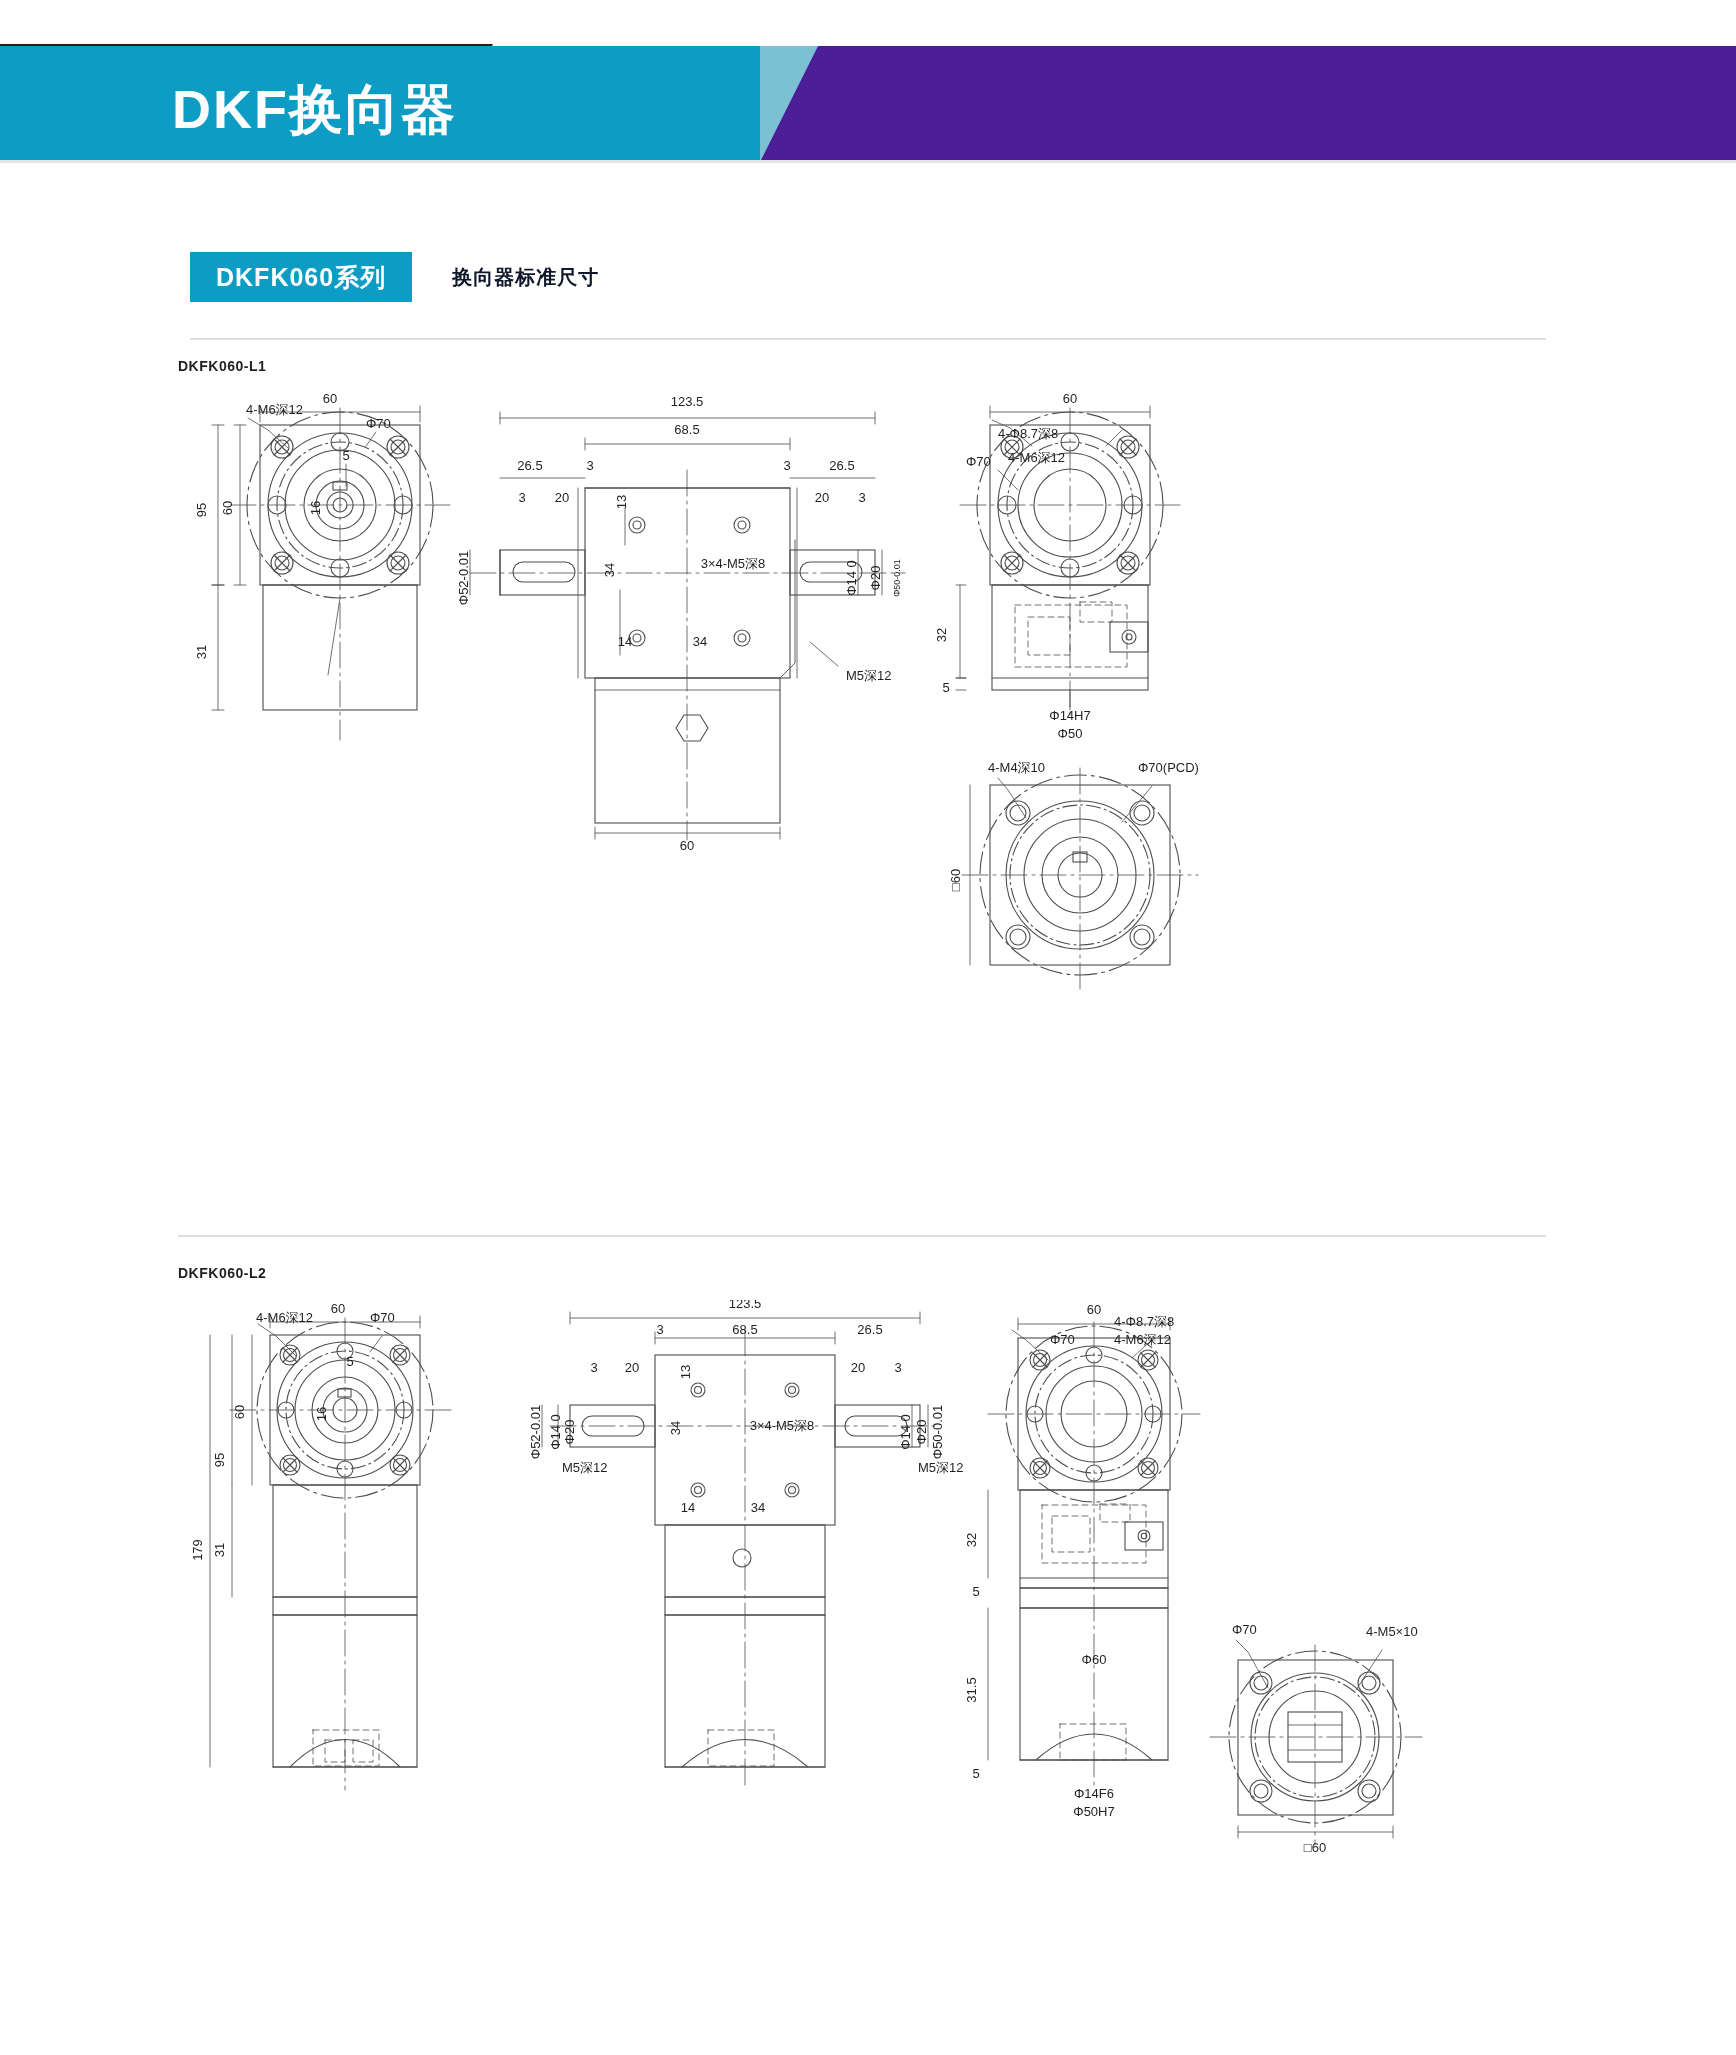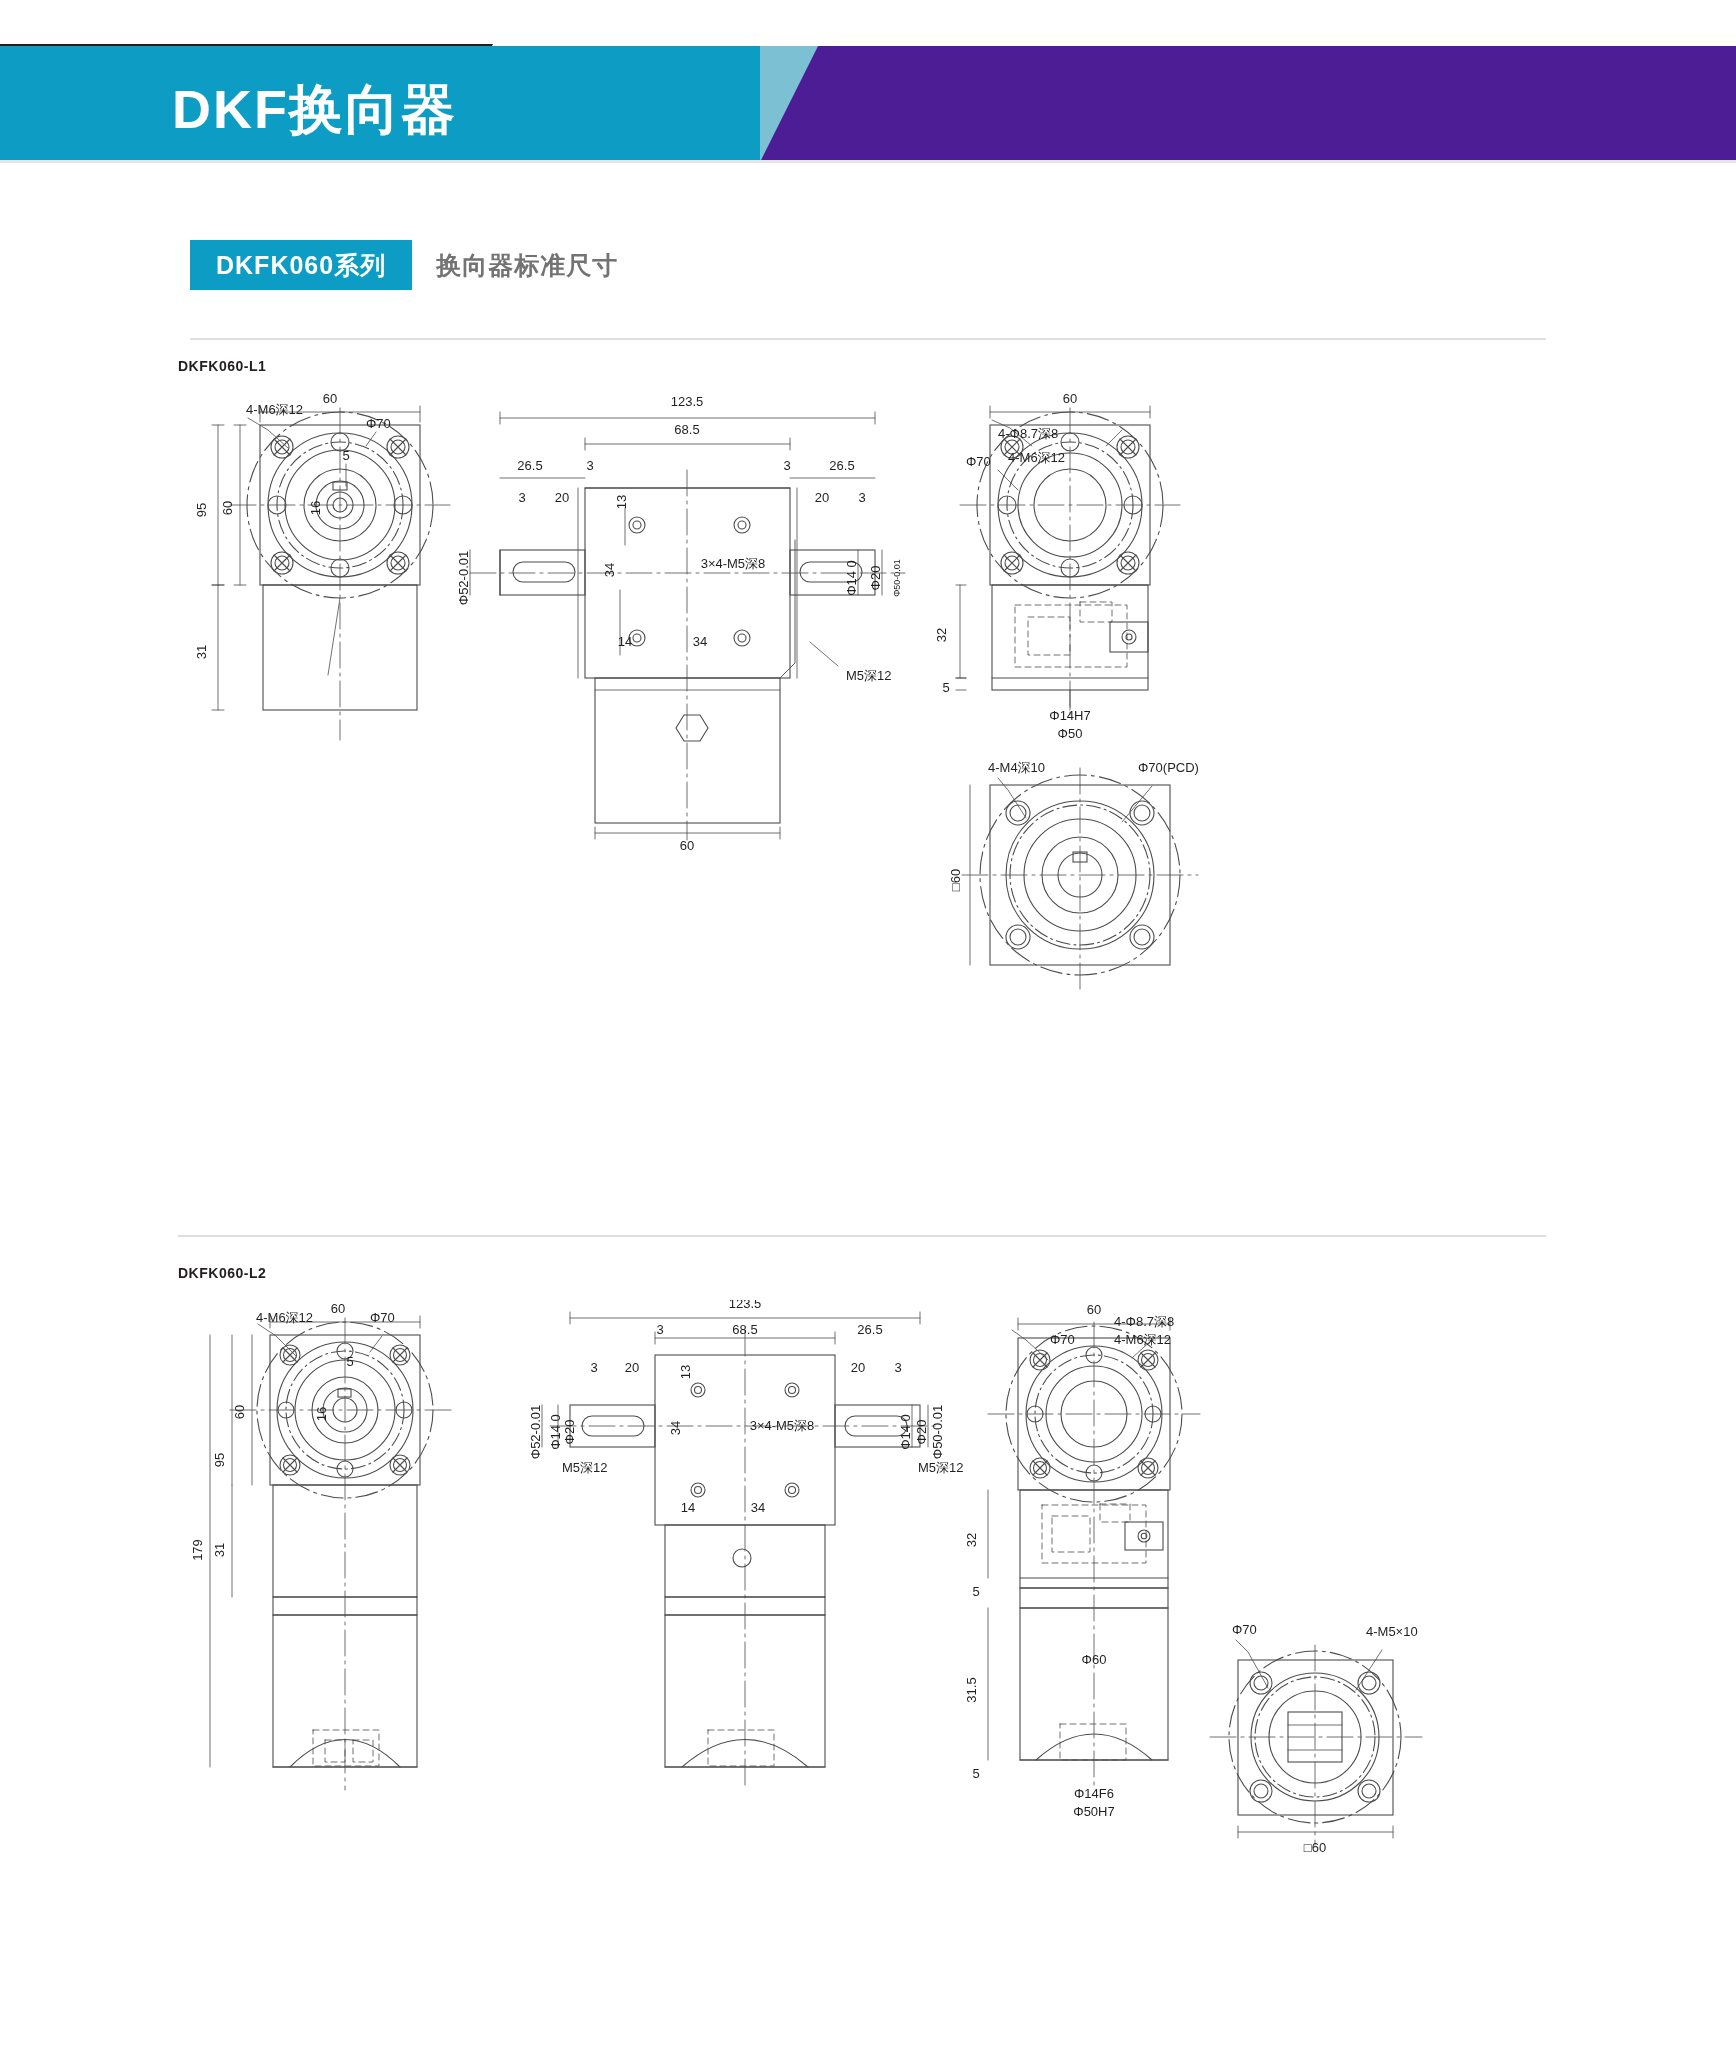--- a/index.html
+++ b/index.html
@@ -51,29 +51,29 @@
   .titleband h1{
     position:absolute;left:172px;top:28px;margin:0;
     font-size:54px;font-weight:bold;color:#ffffff;letter-spacing:2px;
   }
   .grayline{
     position:absolute;left:0;top:160px;width:100%;height:3px;background:#e3e5e7;
   }
 
   
   .sec-head{
-    position:absolute;left:190px;top:240px;height:50px;display:flex;align-items:stretch;
+    position:absolute;left:190px;top:252px;height:50px;display:flex;align-items:stretch;
   }
   .sec-head .tagbox{
     background:#0d9dc4;color:#fff;font-size:25px;font-weight:bold;
     padding:0 26px;display:flex;align-items:center;letter-spacing:1px;
   }
   .sec-head .sectitle{
-    color:#737373;font-size:25px;font-weight:bold;
-    display:flex;align-items:center;padding-left:24px;letter-spacing:1px;
+    color:#0f172a;font-size:20px;font-weight:bold;
+    display:flex;align-items:center;padding-left:40px;letter-spacing:1px;
   }
   .sec-rule{
     position:absolute;left:190px;top:338px;width:1356px;height:2px;background:#dcdee0;
   }
 
   
   .subtitle{
     position:absolute;font-size:14px;font-weight:bold;color:#231f20;letter-spacing:.5px;
   }
   #sub1{left:178px;top:358px;}

